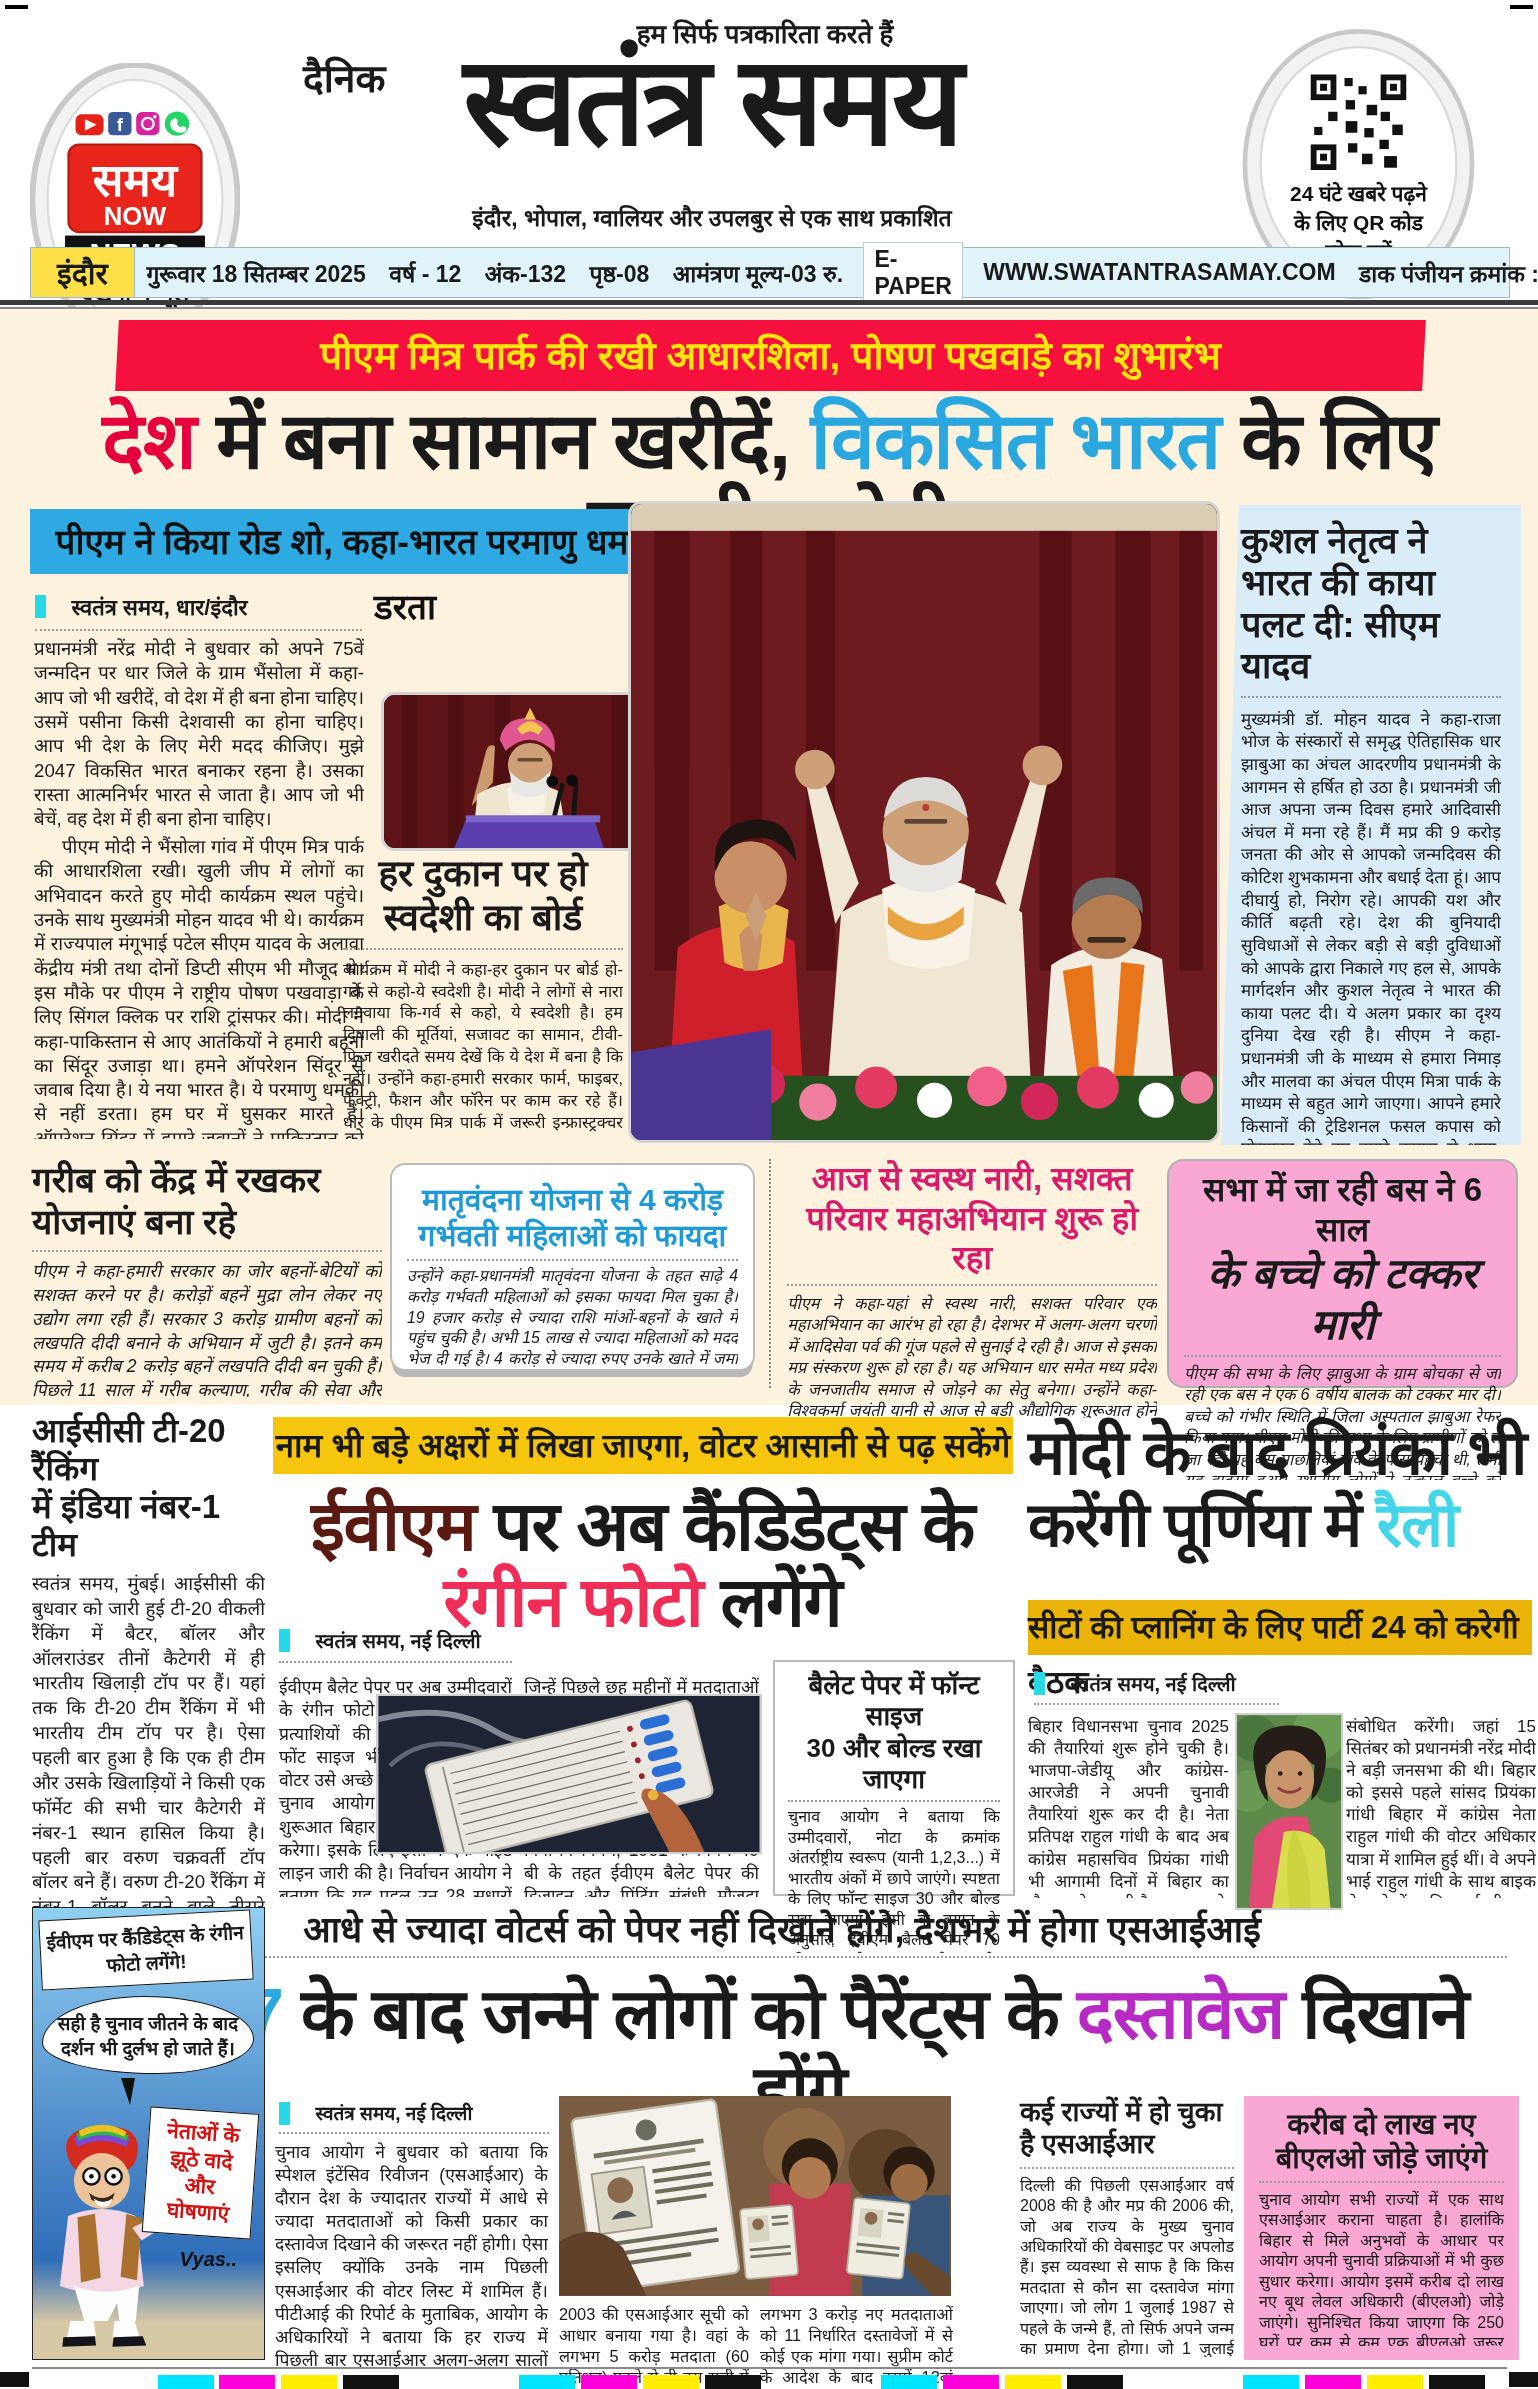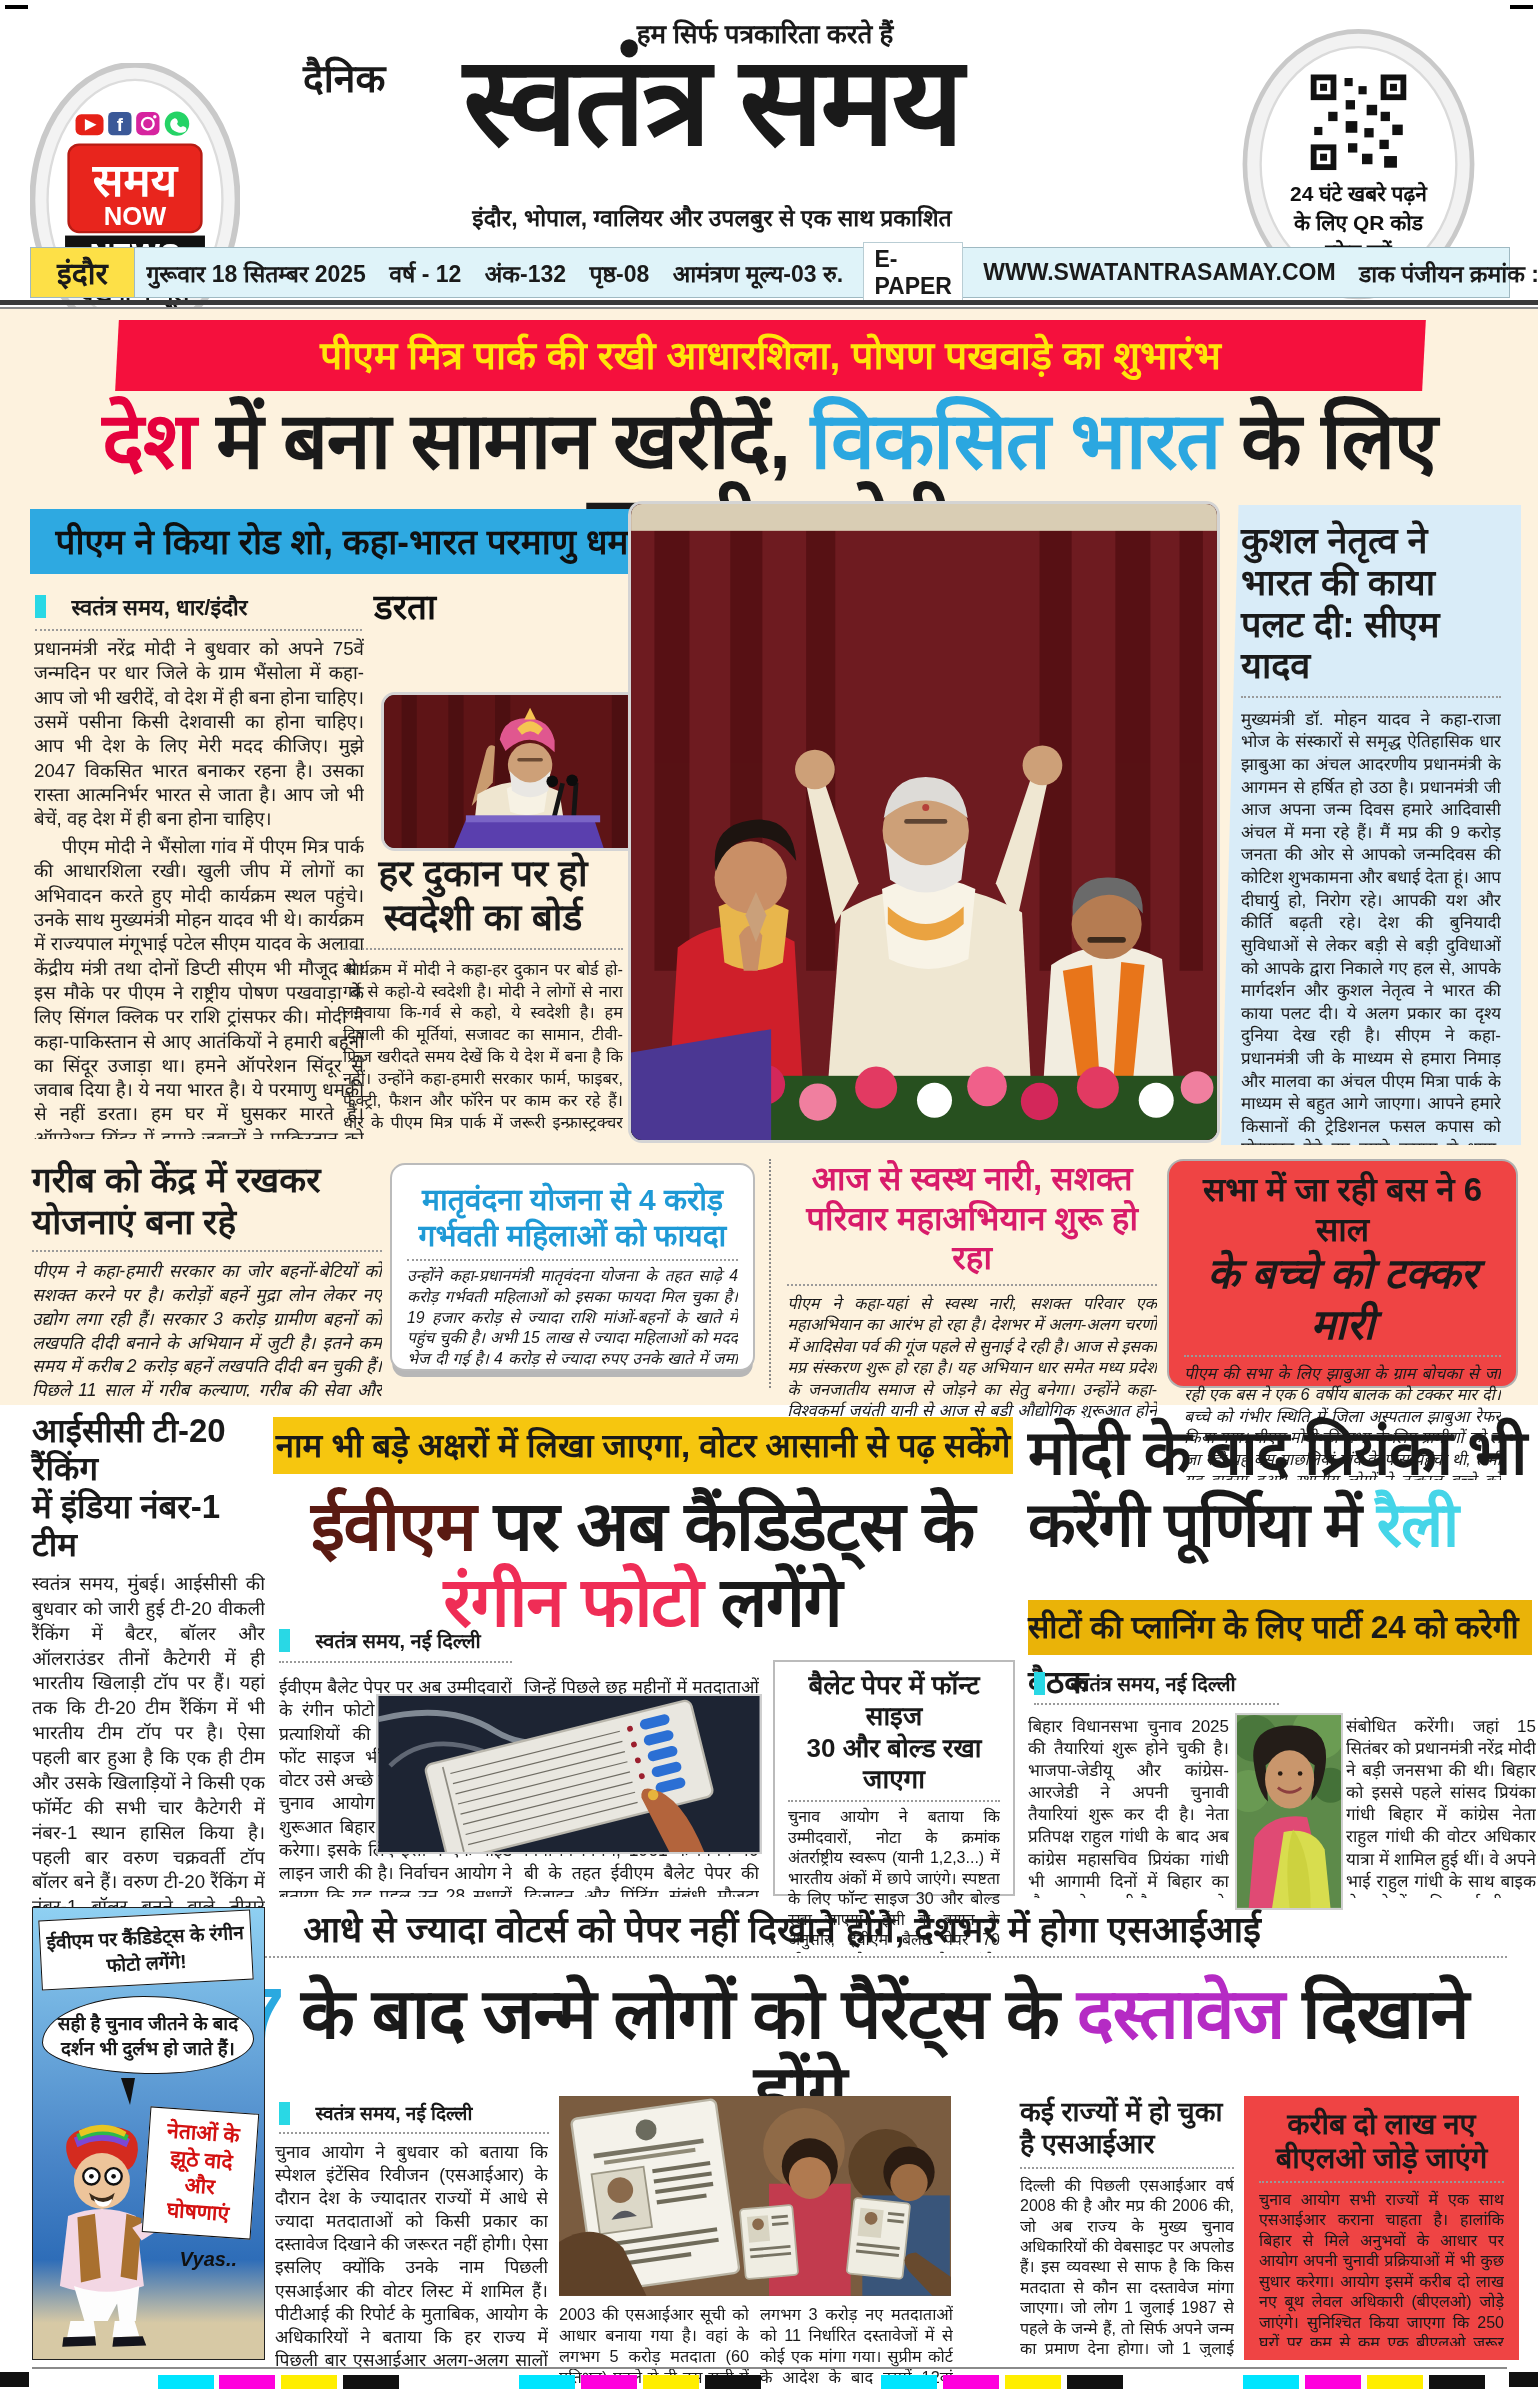--- a/index.html
+++ b/index.html
@@ -41,21 +41,21 @@
   .h-cm{font-size:36px;font-weight:800;line-height:1.16;}
   .h-box{font-weight:800;line-height:1.2;text-align:center;}
   .graybarshadow{box-shadow:0 8.2px 0 -2.3px #b7b7b7;}
   .yellowbanner{background:#f6c60f;text-align:center;font-size:33px;font-weight:800;line-height:57px;white-space:nowrap;}
   .evmhead{font-size:69px;font-weight:800;line-height:1.1;text-align:center;letter-spacing:-1.2px;}
   .whitebox{background:#fff;border:2.3px solid #bbb;}
   .priyhead{font-size:62px;font-weight:800;line-height:1.16;letter-spacing:-1.2px;}
   .graybar{background:#eab308;text-align:left;font-size:31.5px;font-weight:800;line-height:55px;}
   .striphead{font-size:36px;font-weight:700;text-align:center;}
   .sirhead{font-size:70px;font-weight:800;line-height:1.1;text-align:center;letter-spacing:-1.2px;}
-  .creambox{background:#ef4444;}
+  .creambox{background:#f9a8d4;}
   .cartoon{border:1.8px solid #222;background:linear-gradient(180deg,#8fd0f2 0%,#4a86c8 55%,#2e6db8 78%,#d7c9a5 92%,#c9b astray 100%);background:linear-gradient(180deg,#8fd0f2 0%,#4a86c8 55%,#2e6db8 78%,#d7c9a5 92%);}
   .bubble{background:#fff;border:1.8px solid #111;font-weight:700;text-align:center;}
   .placard{background:#fff;border:1.8px solid #111;color:#d41111;font-weight:800;text-align:center;}
   .sig{font-style:italic;font-weight:700;font-size:20px;color:#101010;}
   .swatch{position:absolute;height:15px;width:56px;}
 </style>
 </head>
 <body>
 
 <div class="page">

